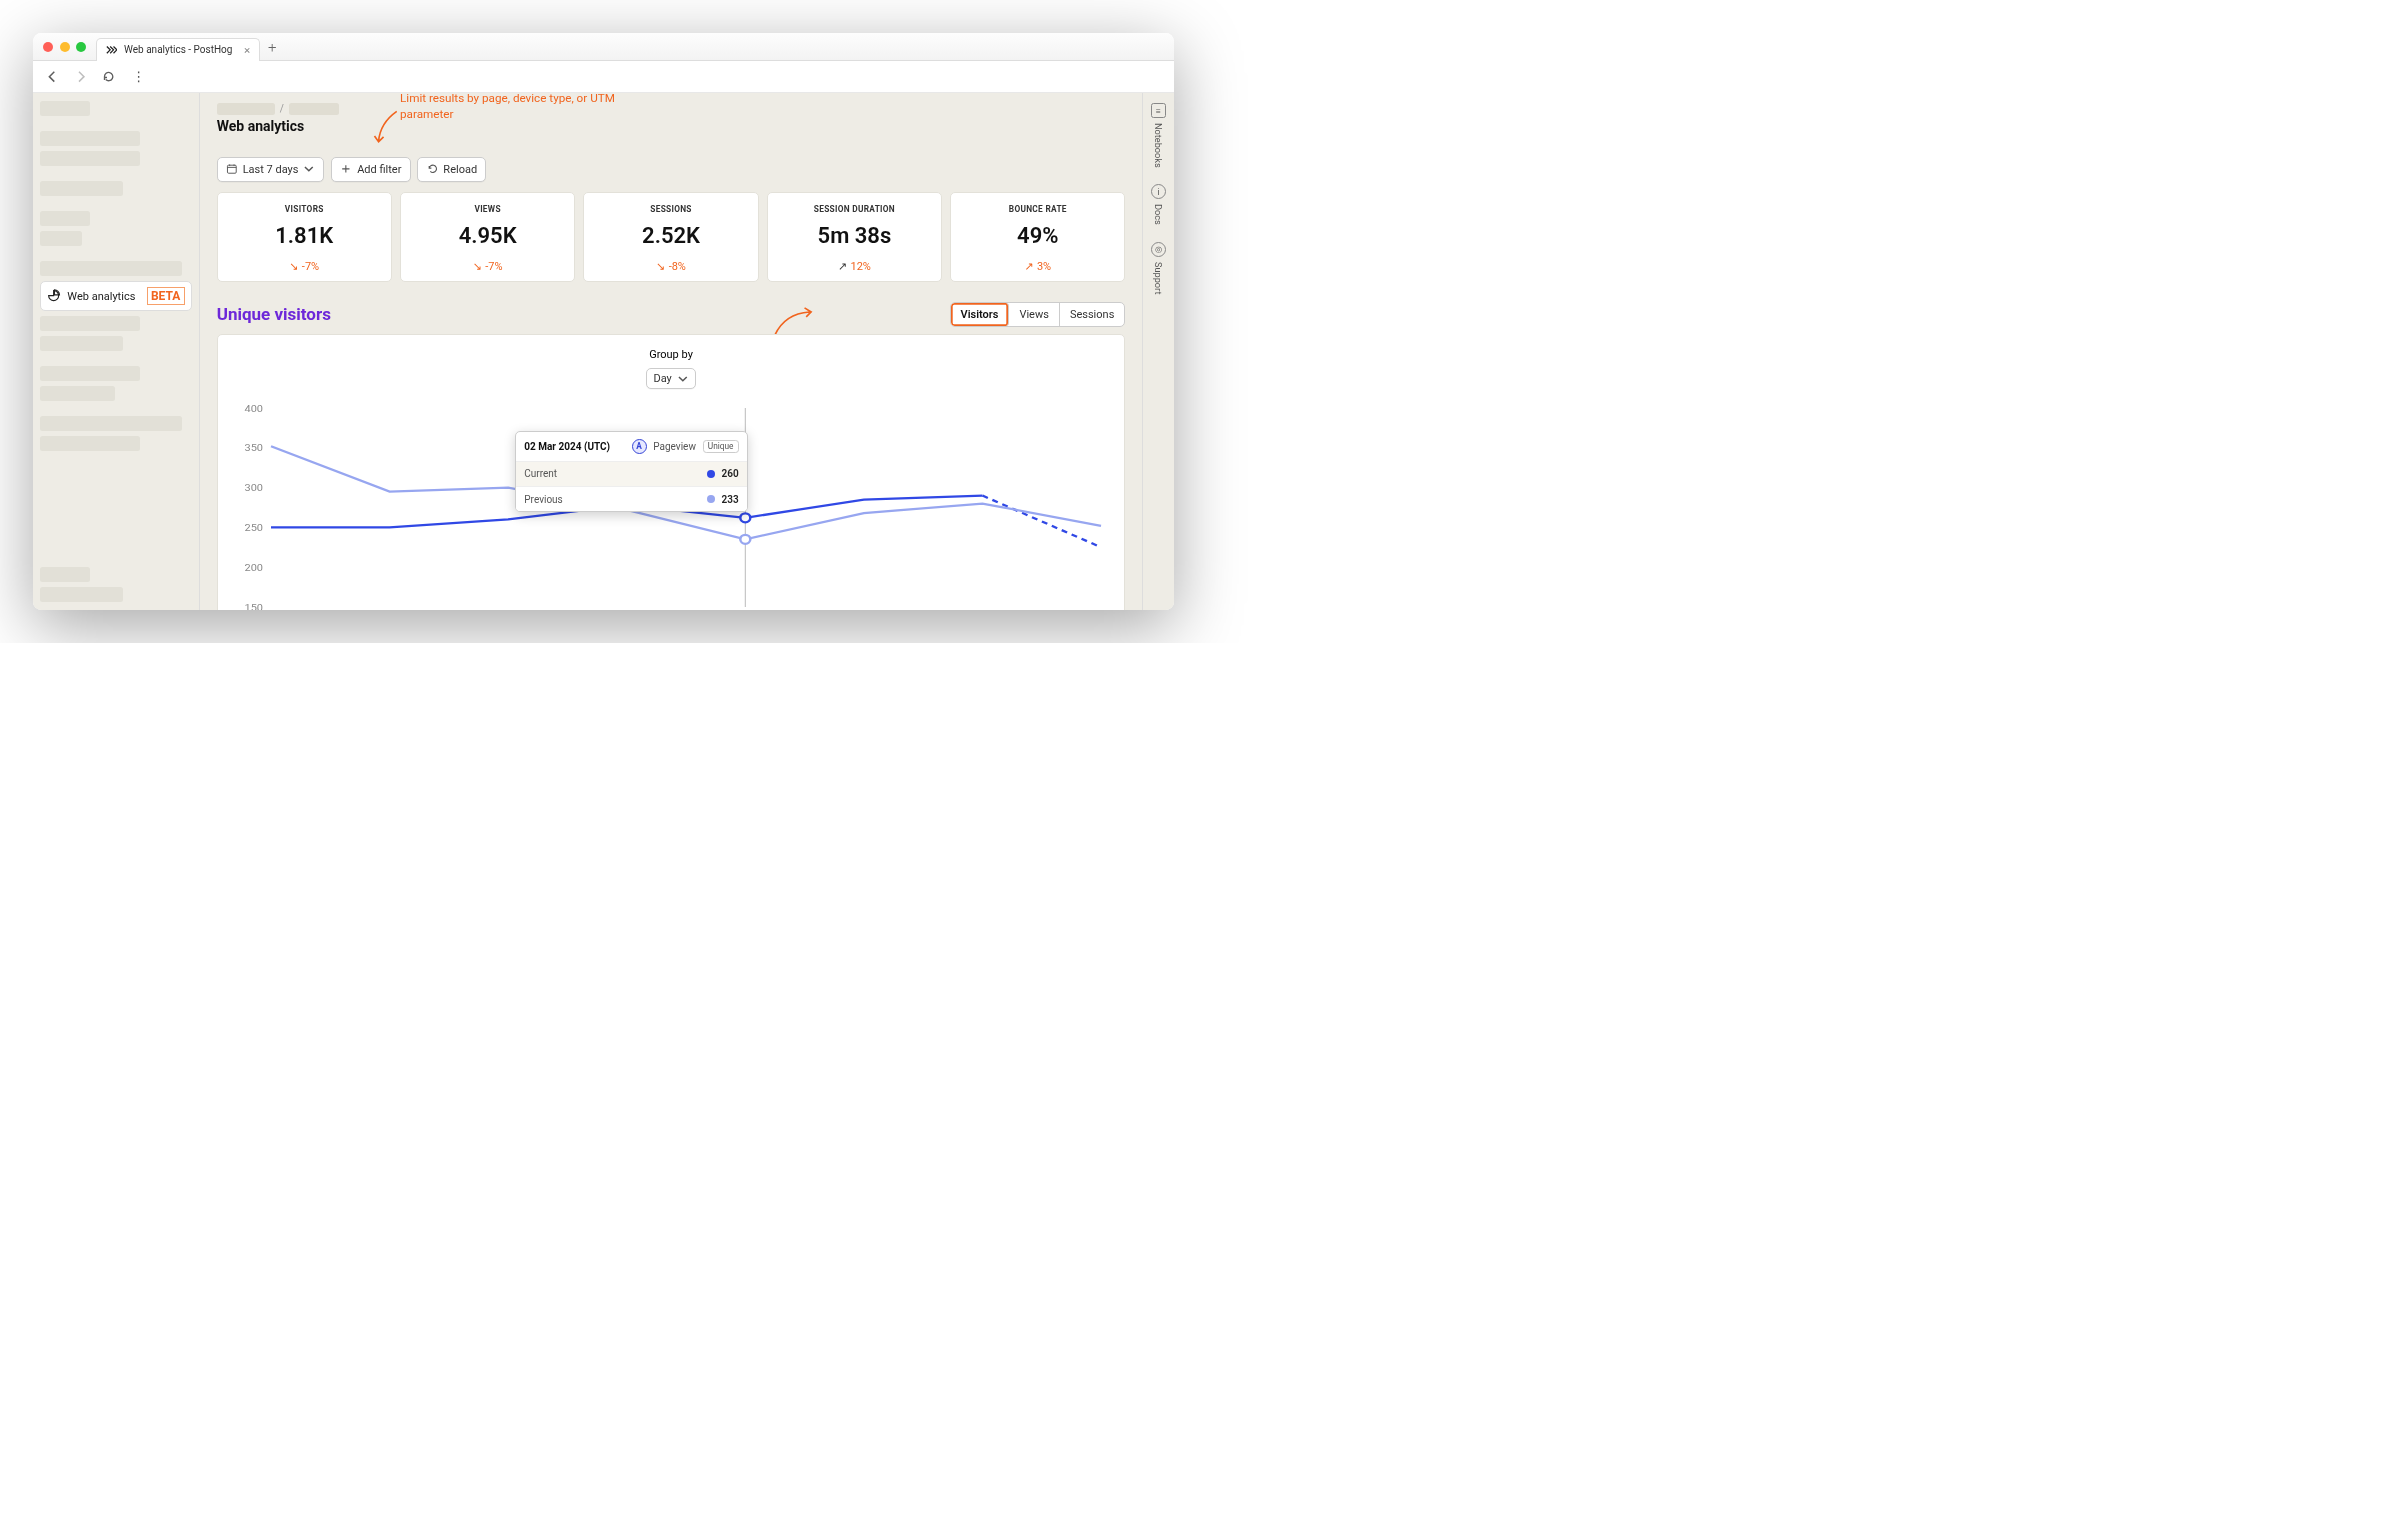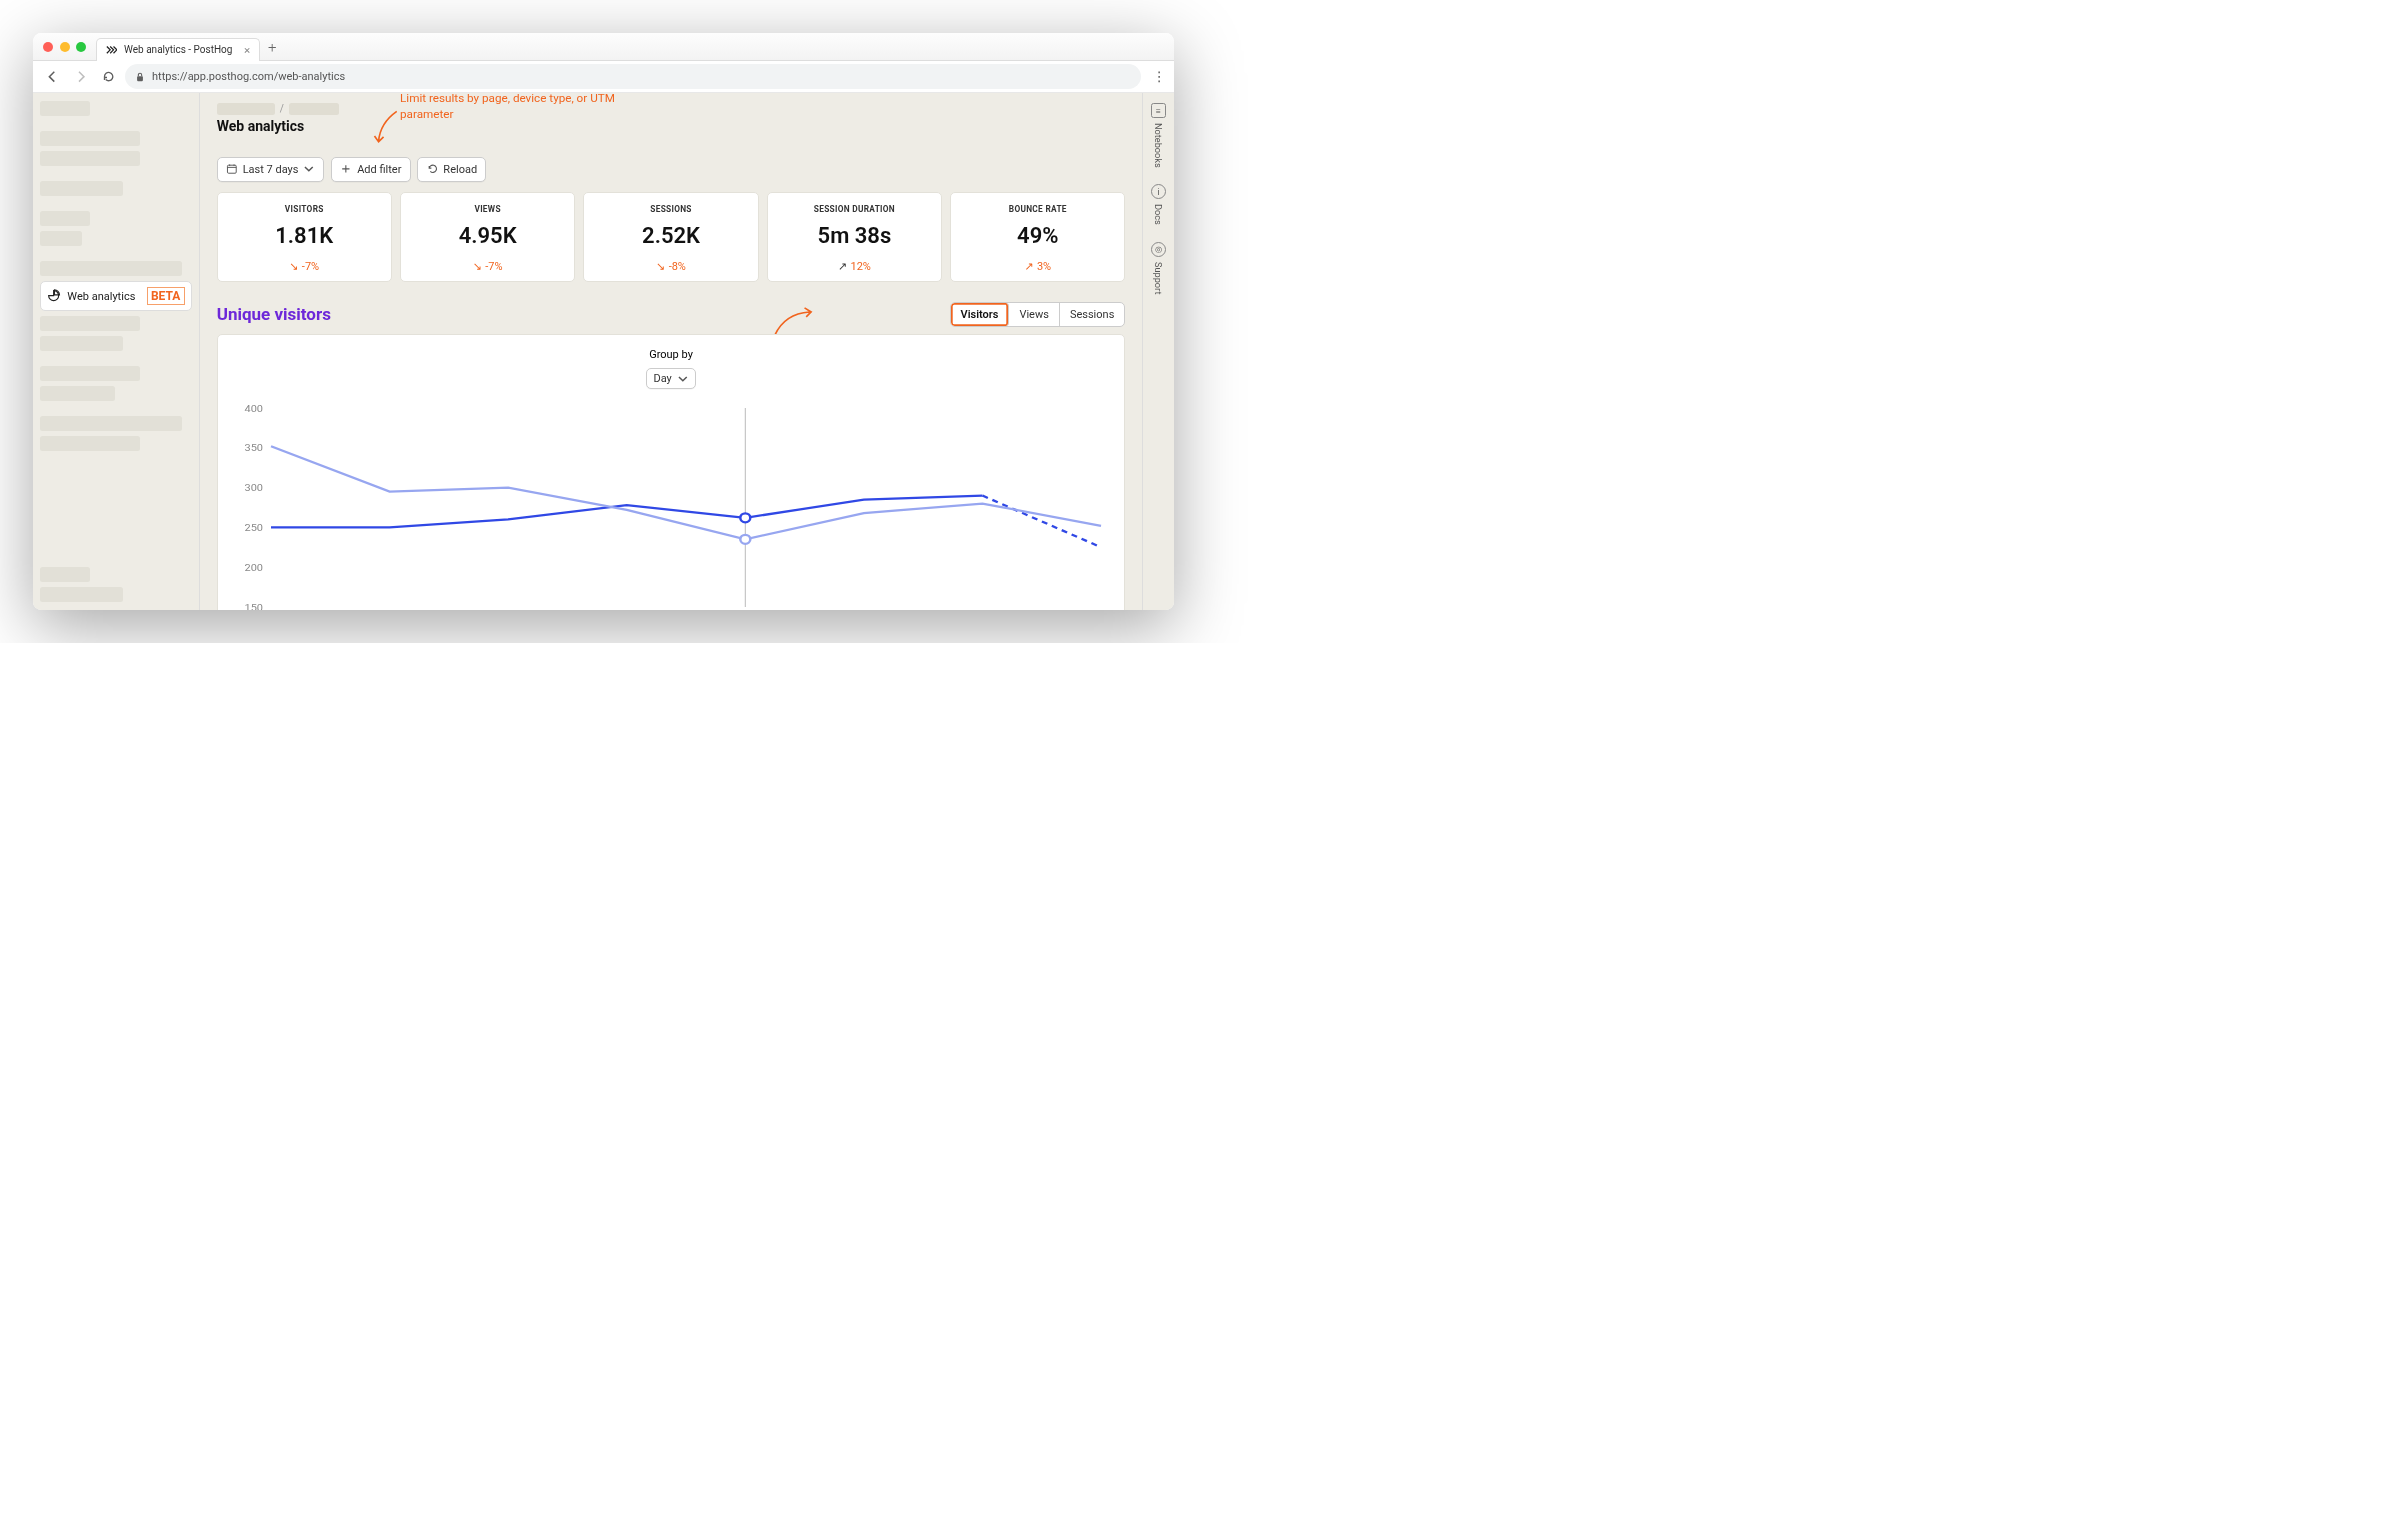--- a/index.html
+++ b/index.html
@@ -94,27 +94,20 @@
     <div class="nav-icon" style="opacity:.4">
         <svg width="13.3" height="13.3" viewBox="0 0 16 16">
           <path d="M6 2 L12 8 L6 14" stroke="#5f5f5f" stroke-width="1.8" fill="none"></path>
         </svg>
       </div>
     <div class="nav-icon">
         <svg width="13.3" height="13.3" viewBox="0 0 16 16">
           <path d="M3 8a5 5 0 1 1 1.5 3.5 M3 12v-3h3" stroke="#5f5f5f" stroke-width="1.6" fill="none"></path>
         </svg>
       </div>
-    <div class="urlbox">
-      <svg width="10" height="10" viewBox="0 0 12 12">
-          <rect x="2.5" y="5" width="7" height="6" rx="1" fill="#5f5f5f"></rect>
-          <path d="M4 5 V3.5 a2 2 0 0 1 4 0 V5" stroke="#5f5f5f" stroke-width="1.3" fill="none"></path>
-        </svg>
-      <span>https://app.posthog.com/web-analytics</span>
-    </div>
     <div class="kebab">⋮</div>
   </div>
 
   <div class="app">
     <div class="sidebar">
       <div class="ph sm"></div>
         <div class="ph-gap"></div>
       <div class="ph md"></div>
         <div class="ph md"></div>
       <div class="ph-gap"></div>
@@ -265,20 +258,38 @@
                 <text x="32" y="102" font-size="11" fill="#888" text-anchor="end">300</text>
                 <text x="32" y="57.99999999999999" font-size="11" fill="#888" text-anchor="end">350</text>
                 <text x="32" y="14" font-size="11" fill="#888" text-anchor="end">400</text>
                 <line x1="514.2857142857142" y1="10" x2="514.2857142857142" y2="230" stroke="#bbb" stroke-width="1"></line>
                 <path d=" M40 142 L158.57142857142856 142 L277.1428571428571 133.20000000000002 L395.7142857142857 117.36 L514.2857142857142 131.44 L632.8571428571429 111.19999999999999 L751.4285714285714 106.79999999999998" stroke="#3048e5" stroke-width="2.5" fill="none"></path>
                 <path d="M751.4285714285714 106.79999999999998 L870 164" stroke="#3048e5" stroke-width="2.5" fill="none" stroke-dasharray="6 5"></path>
                 <circle cx="514.2857142857142" cy="131.44" r="5" fill="#fff" stroke="#3048e5" stroke-width="2.5"></circle>
                 <path d=" M40 52.23999999999999 L158.57142857142856 102.4 L277.1428571428571 98 L395.7142857142857 122.64 L514.2857142857142 155.2 L632.8571428571429 126.16000000000001 L751.4285714285714 115.6 L870 140.24" stroke="#97a6f0" stroke-width="2.5" fill="none"></path>
                 <circle cx="514.2857142857142" cy="155.2" r="5" fill="#fff" stroke="#97a6f0" stroke-width="2.5"></circle>
               </svg>
+            <div class="tooltip">
+              <div class="tt-head">
+                <span class="tt-date">02 Mar 2024 (UTC)</span>
+                <span class="tt-badge-a">A</span>
+                <span class="tt-page">Pageview</span>
+                <span class="tt-unique">Unique</span>
+              </div>
+              <div class="tt-row">
+                <span class="tt-rowlabel">Current</span>
+                <span class="tt-dot" style="background:#3048e5"></span>
+                <span class="tt-val">260</span>
+              </div>
+              <div class="tt-row">
+                <span class="tt-rowlabel">Previous</span>
+                <span class="tt-dot" style="background:#97a6f0"></span>
+                <span class="tt-val">233</span>
+              </div>
+            </div>
           </div>
         </div>
       </div>
     </div>
 
     <div class="rsidebar">
       <div class="rsitem">
         <span class="rsicon">≡</span>
         <span>Notebooks</span>
       </div>

